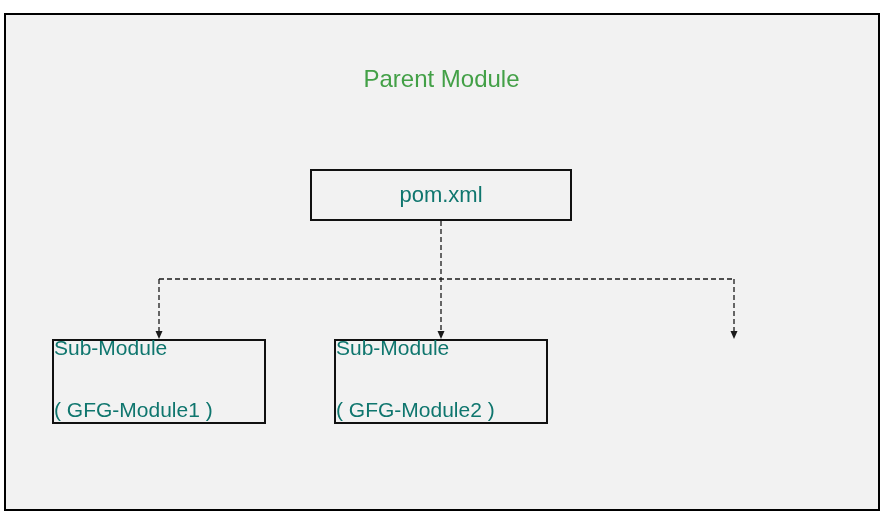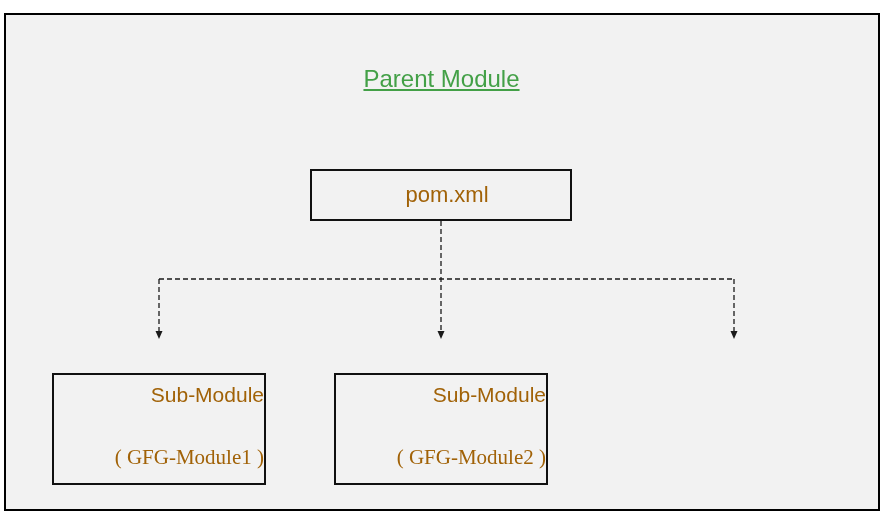--- a/index.html
+++ b/index.html
@@ -27,55 +27,52 @@
   }
   .diagram-title {
     position: absolute;
     left: 0;
     right: 0;
     top: 62px;
     text-align: center;
     font-size: 24px;
     line-height: 33px;
     color: #43a047;
-    text-decoration: underline;
   }
   .node-box {
     position: absolute;
     box-sizing: border-box;
     border: 2px solid #111111;
     background: #f2f2f2;
-    color: #a16207;
-    text-align: right;
-    padding-left: 12px;
+    color: #0f766e;
+    text-align: left;
   }
   .pom-box {
     left: 310px;
     top: 169px;
     width: 262px;
     height: 52px;
     font-size: 22px;
     display: flex;
     align-items: center;
     justify-content: center;
   }
   .sub-box {
     top: 339px;
-    height: 112px;
+    height: 85px;
     font-size: 21px;
     display: flex;
     flex-direction: column;
     justify-content: center;
-    margin-top: 34px;
   }
   .sub-box-1 { left: 52px;  width: 214px; }
   .sub-box-2 { left: 334px; width: 214px; }
   .sub-box-3 { left: 603px; width: 261px; justify-content: center; }
   .sub-line-1 { margin-top: -6px; }
-  .sub-line-2 { margin-top: 38px; font-family: Liberation Serif, serif; }
+  .sub-line-2 { margin-top: 38px; }
   .connector-svg {
     position: absolute;
     left: 0;
     top: 0;
     width: 883px;
     height: 526px;
     pointer-events: none;
   }
 </style>
 </head>

